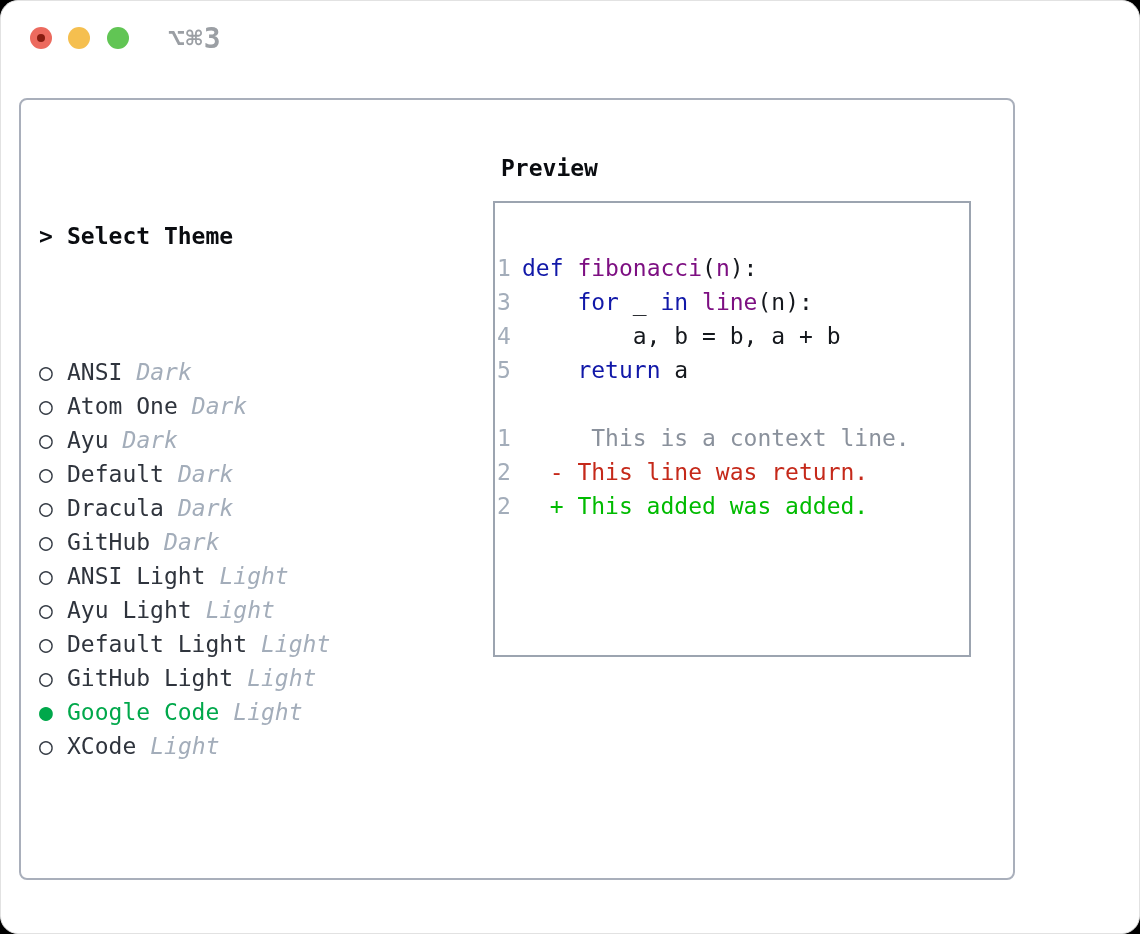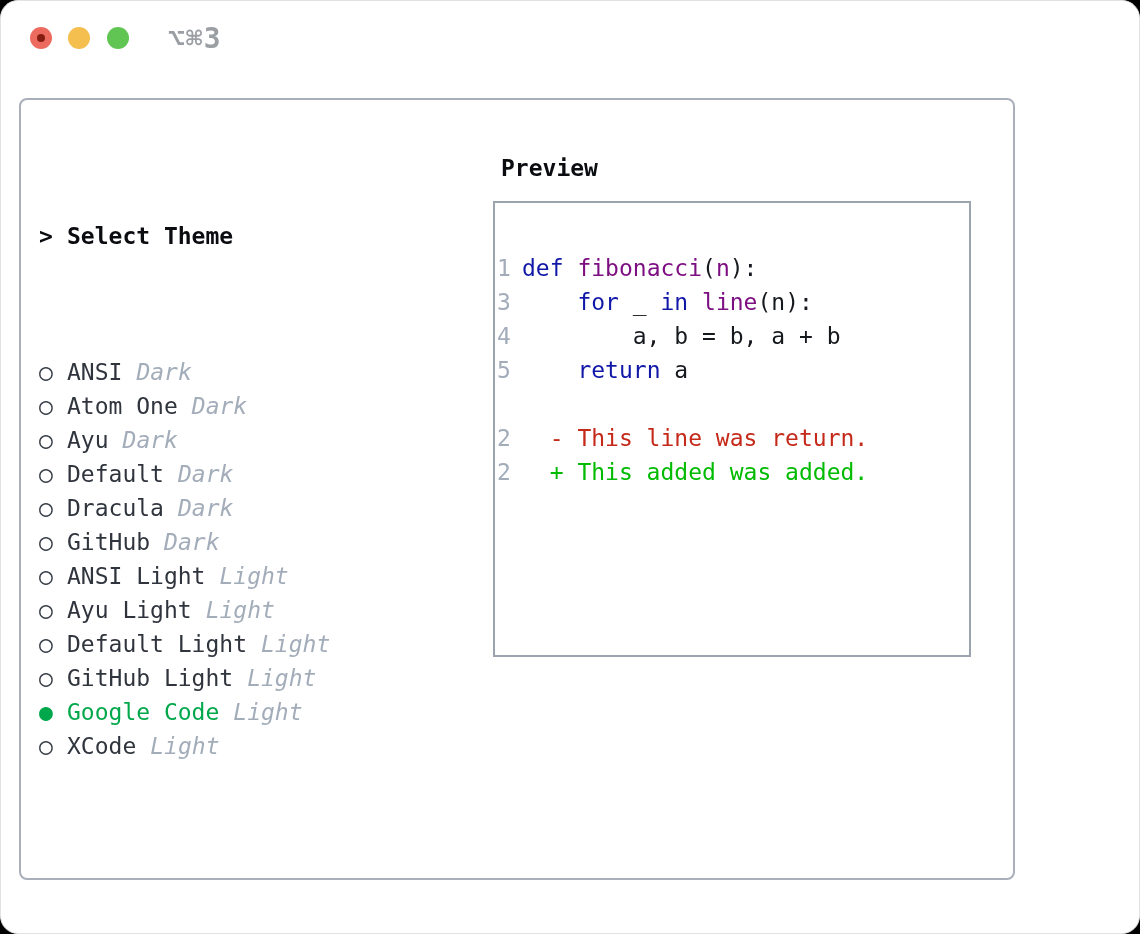--- a/index.html
+++ b/index.html
@@ -103,18 +103,19 @@
     </div>
 
     <div class="ptitle">Preview</div>
 
     <div class="pbox" id="preview-box">
         <div class="pline"><span class="lineno">1</span><span class="tok-kw">def</span><span class="tok-p"> </span><span class="tok-fn">fibonacci</span><span class="tok-p">(</span><span class="tok-fn">n</span><span class="tok-p">):</span></div>
         <div class="pline"><span class="lineno">3</span><span class="tok-p">    </span><span class="tok-kw">for</span><span class="tok-p"> _ </span><span class="tok-kw">in</span><span class="tok-p"> </span><span class="tok-fn">line</span><span class="tok-p">(n):</span></div>
         <div class="pline"><span class="lineno">4</span><span class="tok-p">        a, b = b, a + b</span></div>
         <div class="pline"><span class="lineno">5</span><span class="tok-p">    </span><span class="tok-kw">return</span><span class="tok-p"> a</span></div>
         <div class="pline"><span class="lineno"></span>&nbsp;</div>
+        <div class="pline"><span class="lineno">1</span><span class="tok-ctx">     This is a context line.</span></div>
         <div class="pline"><span class="lineno">2</span><span class="tok-del">  - This line was return.</span></div>
         <div class="pline"><span class="lineno">2</span><span class="tok-add">  + This added was added.</span></div>
       </div>
 
   </div>
 </div>
 
 </body></html>

